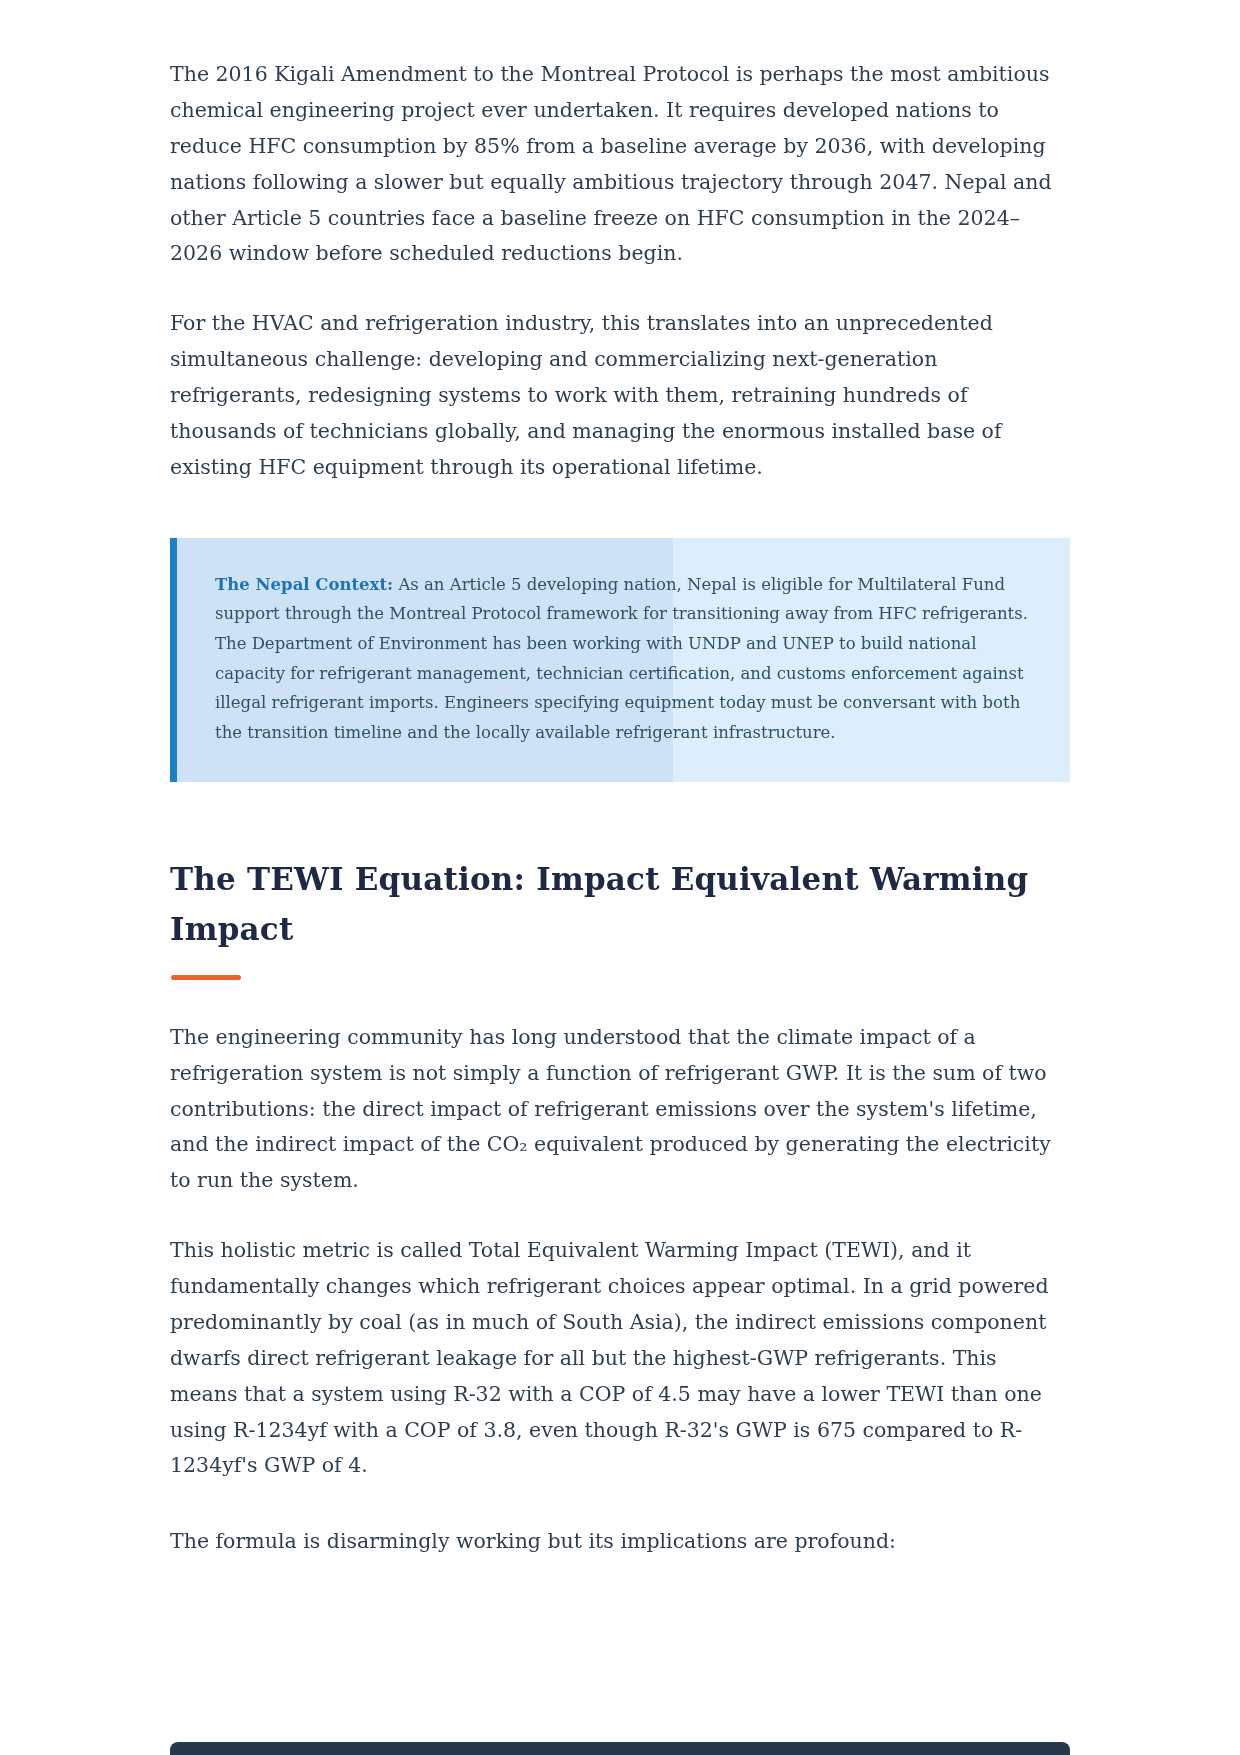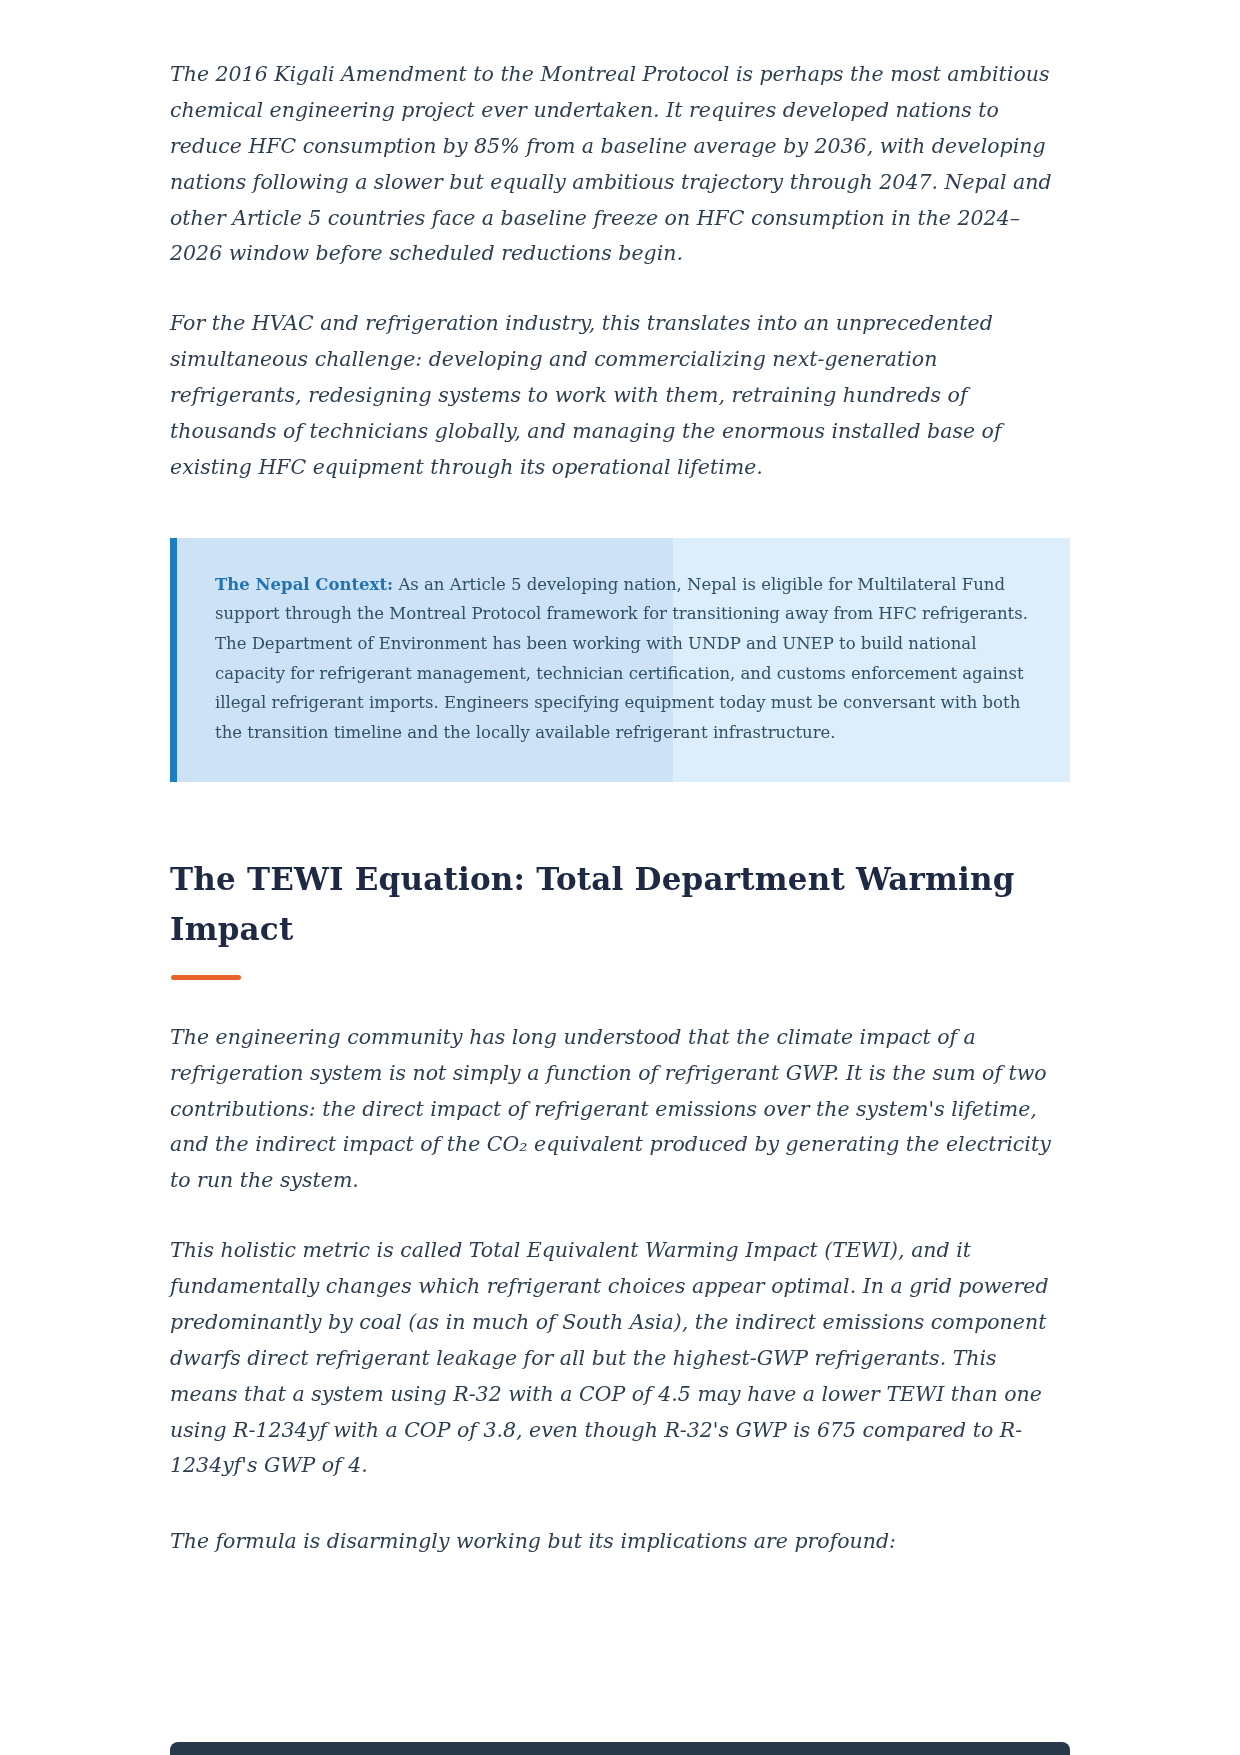--- a/index.html
+++ b/index.html
@@ -21,21 +21,20 @@
     position: relative;
     height: 1755px;
     box-sizing: border-box;
   }
   p.body-para {
     font-size: 20.5px;
     line-height: 1.75;
     color: #2c3e50;
     margin: 0 0 34px 0;
     text-align: left;
-    font-style: italic;
   }
   .callout {
     margin: 52px 0 72px 0;
     border-left: 7px solid #1d7fc1;
     background: linear-gradient(to right, #cde3f5 0%, #cde3f5 55.5%, #dcedfb 55.5%, #dcedfb 100%);
     padding: 32px 30px 34px 38px;
     box-sizing: border-box;
   }
   .callout p {
     font-size: 16.5px;
@@ -81,21 +80,21 @@
 <div class="container">
 
   <p class="body-para">The 2016 Kigali Amendment to the Montreal Protocol is perhaps the most ambitious chemical engineering project ever undertaken. It requires developed nations to reduce HFC consumption by 85% from a baseline average by 2036, with developing nations following a slower but equally ambitious trajectory through 2047. Nepal and other Article 5 countries face a baseline freeze on HFC consumption in the 2024–2026 window before scheduled reductions begin.</p>
 
   <p class="body-para">For the HVAC and refrigeration industry, this translates into an unprecedented simultaneous challenge: developing and commercializing next-generation refrigerants, redesigning systems to work with them, retraining hundreds of thousands of technicians globally, and managing the enormous installed base of existing HFC equipment through its operational lifetime.</p>
 
   <aside class="callout" style="border-left-color: rgb(29, 127, 193);">
     <p><span class="callout-title" style="color: rgb(33, 115, 180);">The Nepal Context:</span><span> As an Article 5 developing nation, Nepal is eligible for Multilateral Fund support through the Montreal Protocol framework for transitioning away from HFC refrigerants. The Department of Environment has been working with UNDP and UNEP to build national capacity for refrigerant management, technician certification, and customs enforcement against illegal refrigerant imports. Engineers specifying equipment today must be conversant with both the transition timeline and the locally available refrigerant infrastructure.</span></p>
   </aside>
 
-  <h2 class="section-heading" style="color: rgb(30, 41, 68);">The TEWI Equation: Total Department Warming Impact</h2>
+  <h2 class="section-heading" style="color: rgb(30, 41, 68);">The TEWI Equation: Impact Equivalent Warming Impact</h2>
 
   <div class="divider" style="background-color: rgb(232, 99, 44);"></div>
 
   <p class="body-para">The engineering community has long understood that the climate impact of a refrigeration system is not simply a function of refrigerant GWP. It is the sum of two contributions: the direct impact of refrigerant emissions over the system's lifetime, and the indirect impact of the CO₂ equivalent produced by generating the electricity to run the system.</p>
 
   <p class="body-para">This holistic metric is called Total Equivalent Warming Impact (TEWI), and it fundamentally changes which refrigerant choices appear optimal. In a grid powered predominantly by coal (as in much of South Asia), the indirect emissions component dwarfs direct refrigerant leakage for all but the highest-GWP refrigerants. This means that a system using R-32 with a COP of 4.5 may have a lower TEWI than one using R-1234yf with a COP of 3.8, even though R-32's GWP is 675 compared to R-1234yf's GWP of 4.</p>
 
   <p class="body-para spaced-top">The formula is disarmingly working but its implications are profound:</p>
 
   <div class="formula-block" style="background-color: rgb(40, 55, 74);"></div>

